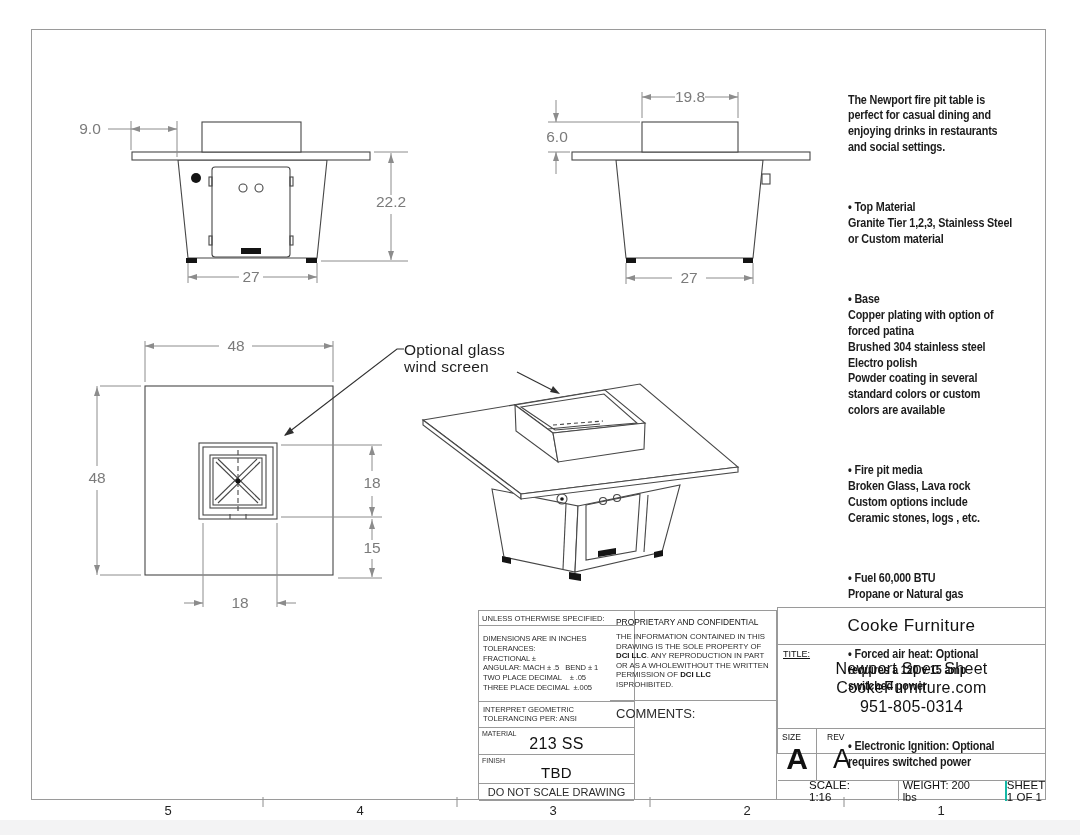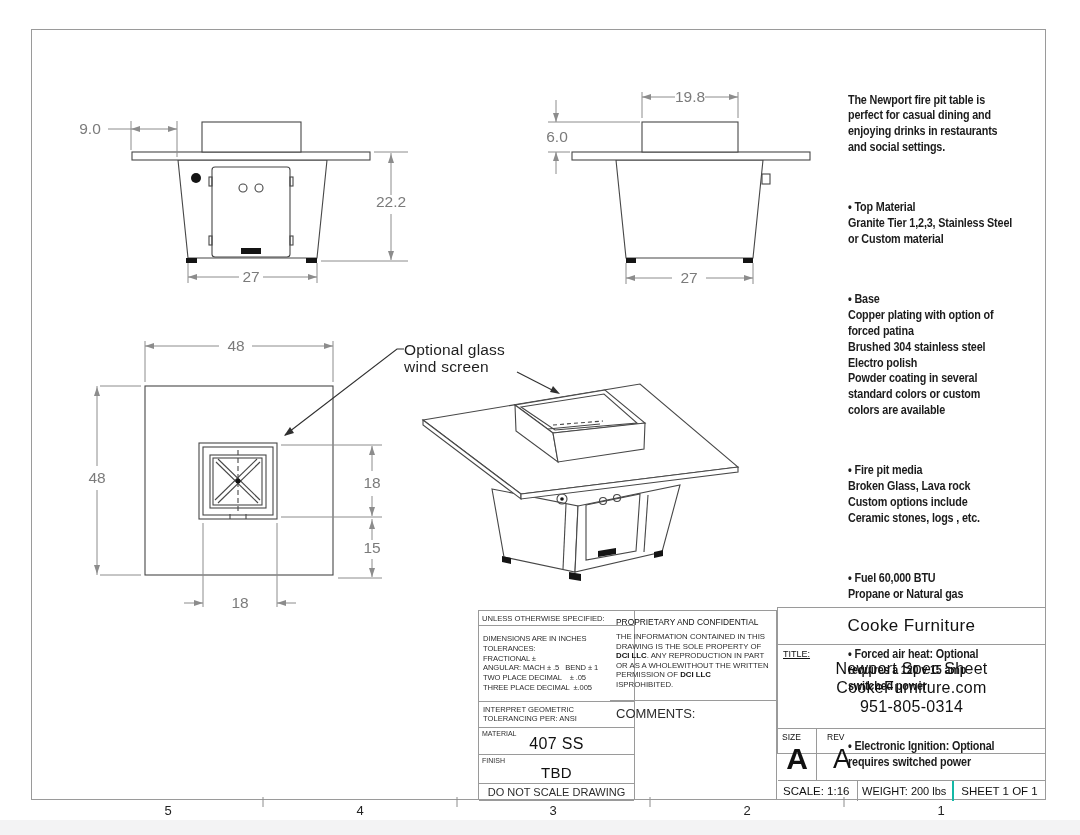--- a/index.html
+++ b/index.html
@@ -82,21 +82,21 @@
   .c-rev  { width:50px; }
   .c-size .big { position:absolute; left:0; right:0; top:13px; text-align:center;
                  font-size:30px; font-weight:bold; }
   .c-rev  .big { position:absolute; left:0; right:0; top:15px; text-align:center;
                  font-size:27px; }
   .c-dwg  .val { position:absolute; left:0; right:0; top:20px; text-align:center;
                  font-size:15px; letter-spacing:.2px; }
   .tb-label { position:absolute; left:4px; top:3px; font-size:8.5px; white-space:pre; }
   .c-rev .tb-label { left:10px; }
   .tb-bot { height:20px; display:flex; font-size:11.5px; }
-  .tb-bot .cell { box-sizing:border-box; height:100%; display:flex; align-items:center; }
+  .tb-bot .cell { box-sizing:border-box; height:100%; display:flex; align-items:center;margin-left:26px; }
   .c-scale  { width:79px; padding-left:5px; }
   .c-weight { width:95px; border-left:1px solid #9a9a9a; padding-left:4px; font-size:11px; }
   .c-sheet  { flex:1; border-left:2px solid #14b8a6; justify-content:center; }
 
   
   .zone { position:absolute; top:803px; width:20px; text-align:center;
           font-size:13px; color:#222; }
 </style>
 </head>
 <body>
@@ -318,21 +318,21 @@
   <div class="row tol-body">DIMENSIONS ARE IN INCHES
 TOLERANCES:
 FRACTIONAL ±
 ANGULAR: MACH ± .5   BEND ± 1
 TWO PLACE DECIMAL    ± .05
 THREE PLACE DECIMAL  ±.005</div>
   <div class="row tol-interp">INTERPRET GEOMETRIC
 TOLERANCING PER: ANSI</div>
   <div class="row tol-mat">
     <span class="cell-label">MATERIAL</span>
-    <span class="cell-value">407 SS</span>
+    <span class="cell-value">213 SS</span>
   </div>
   <div class="row tol-fin">
     <span class="cell-label">FINISH</span>
     <span class="cell-value">TBD</span>
   </div>
   <div class="row tol-foot">DO NOT SCALE DRAWING</div>
 </div>
 
 <div class="abs prop">
   <div class="prop-top">

